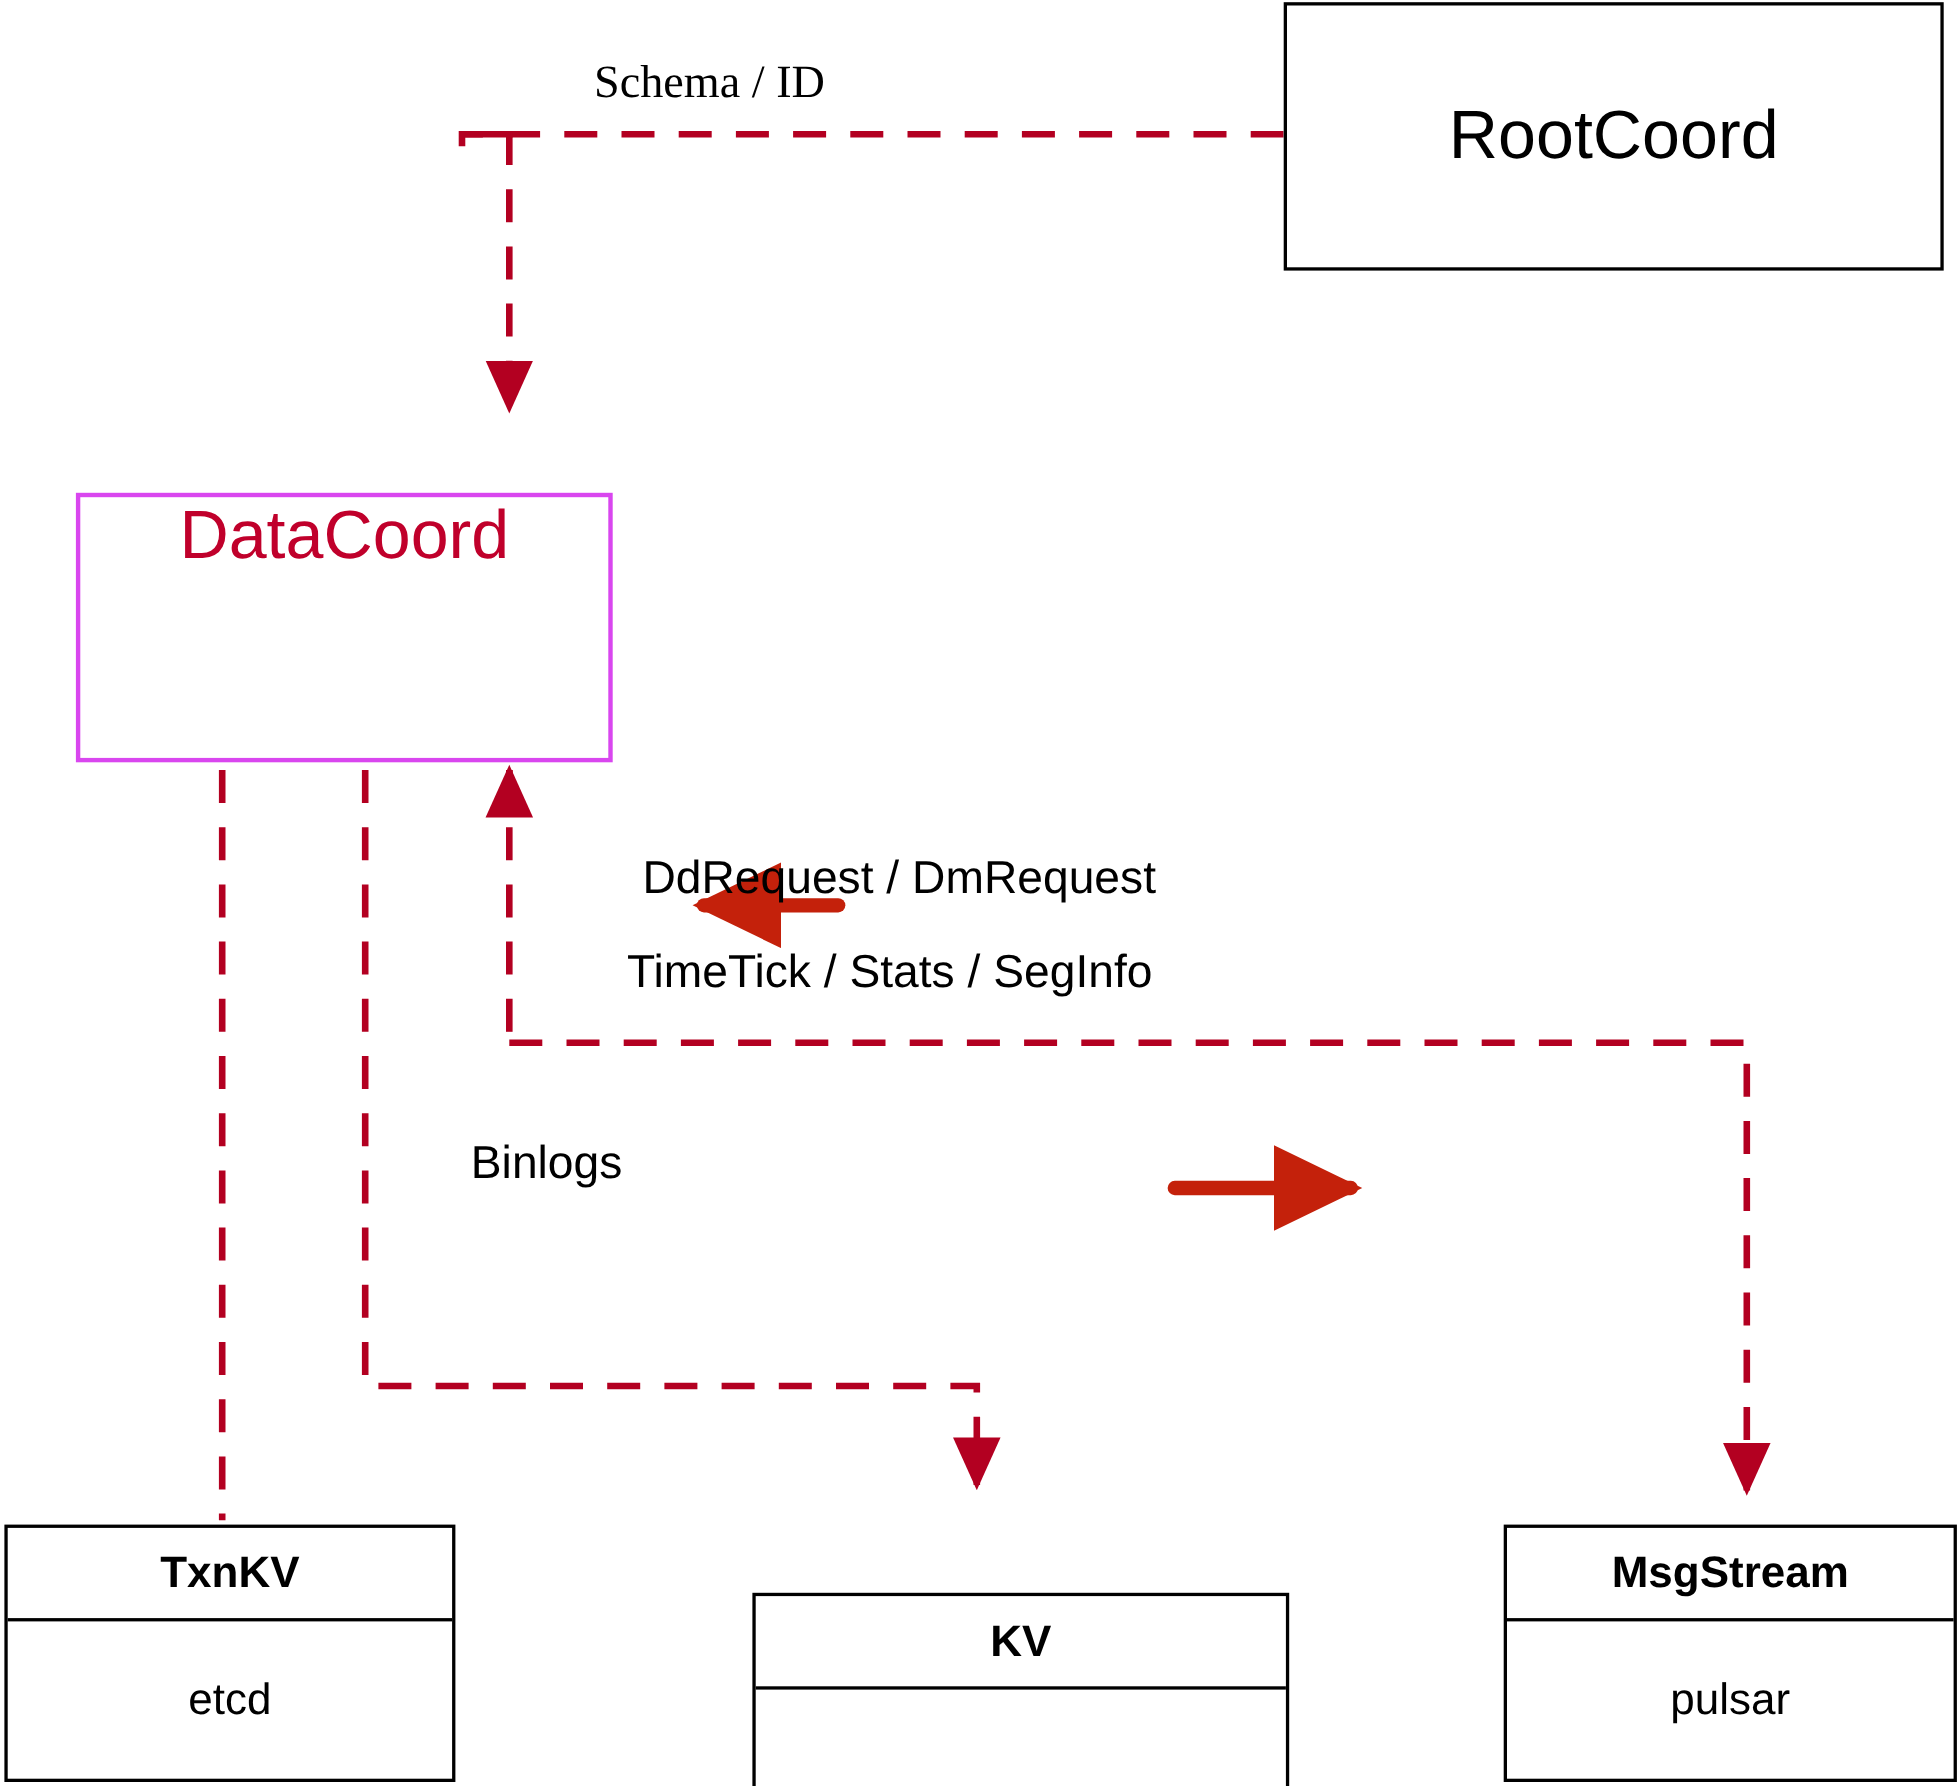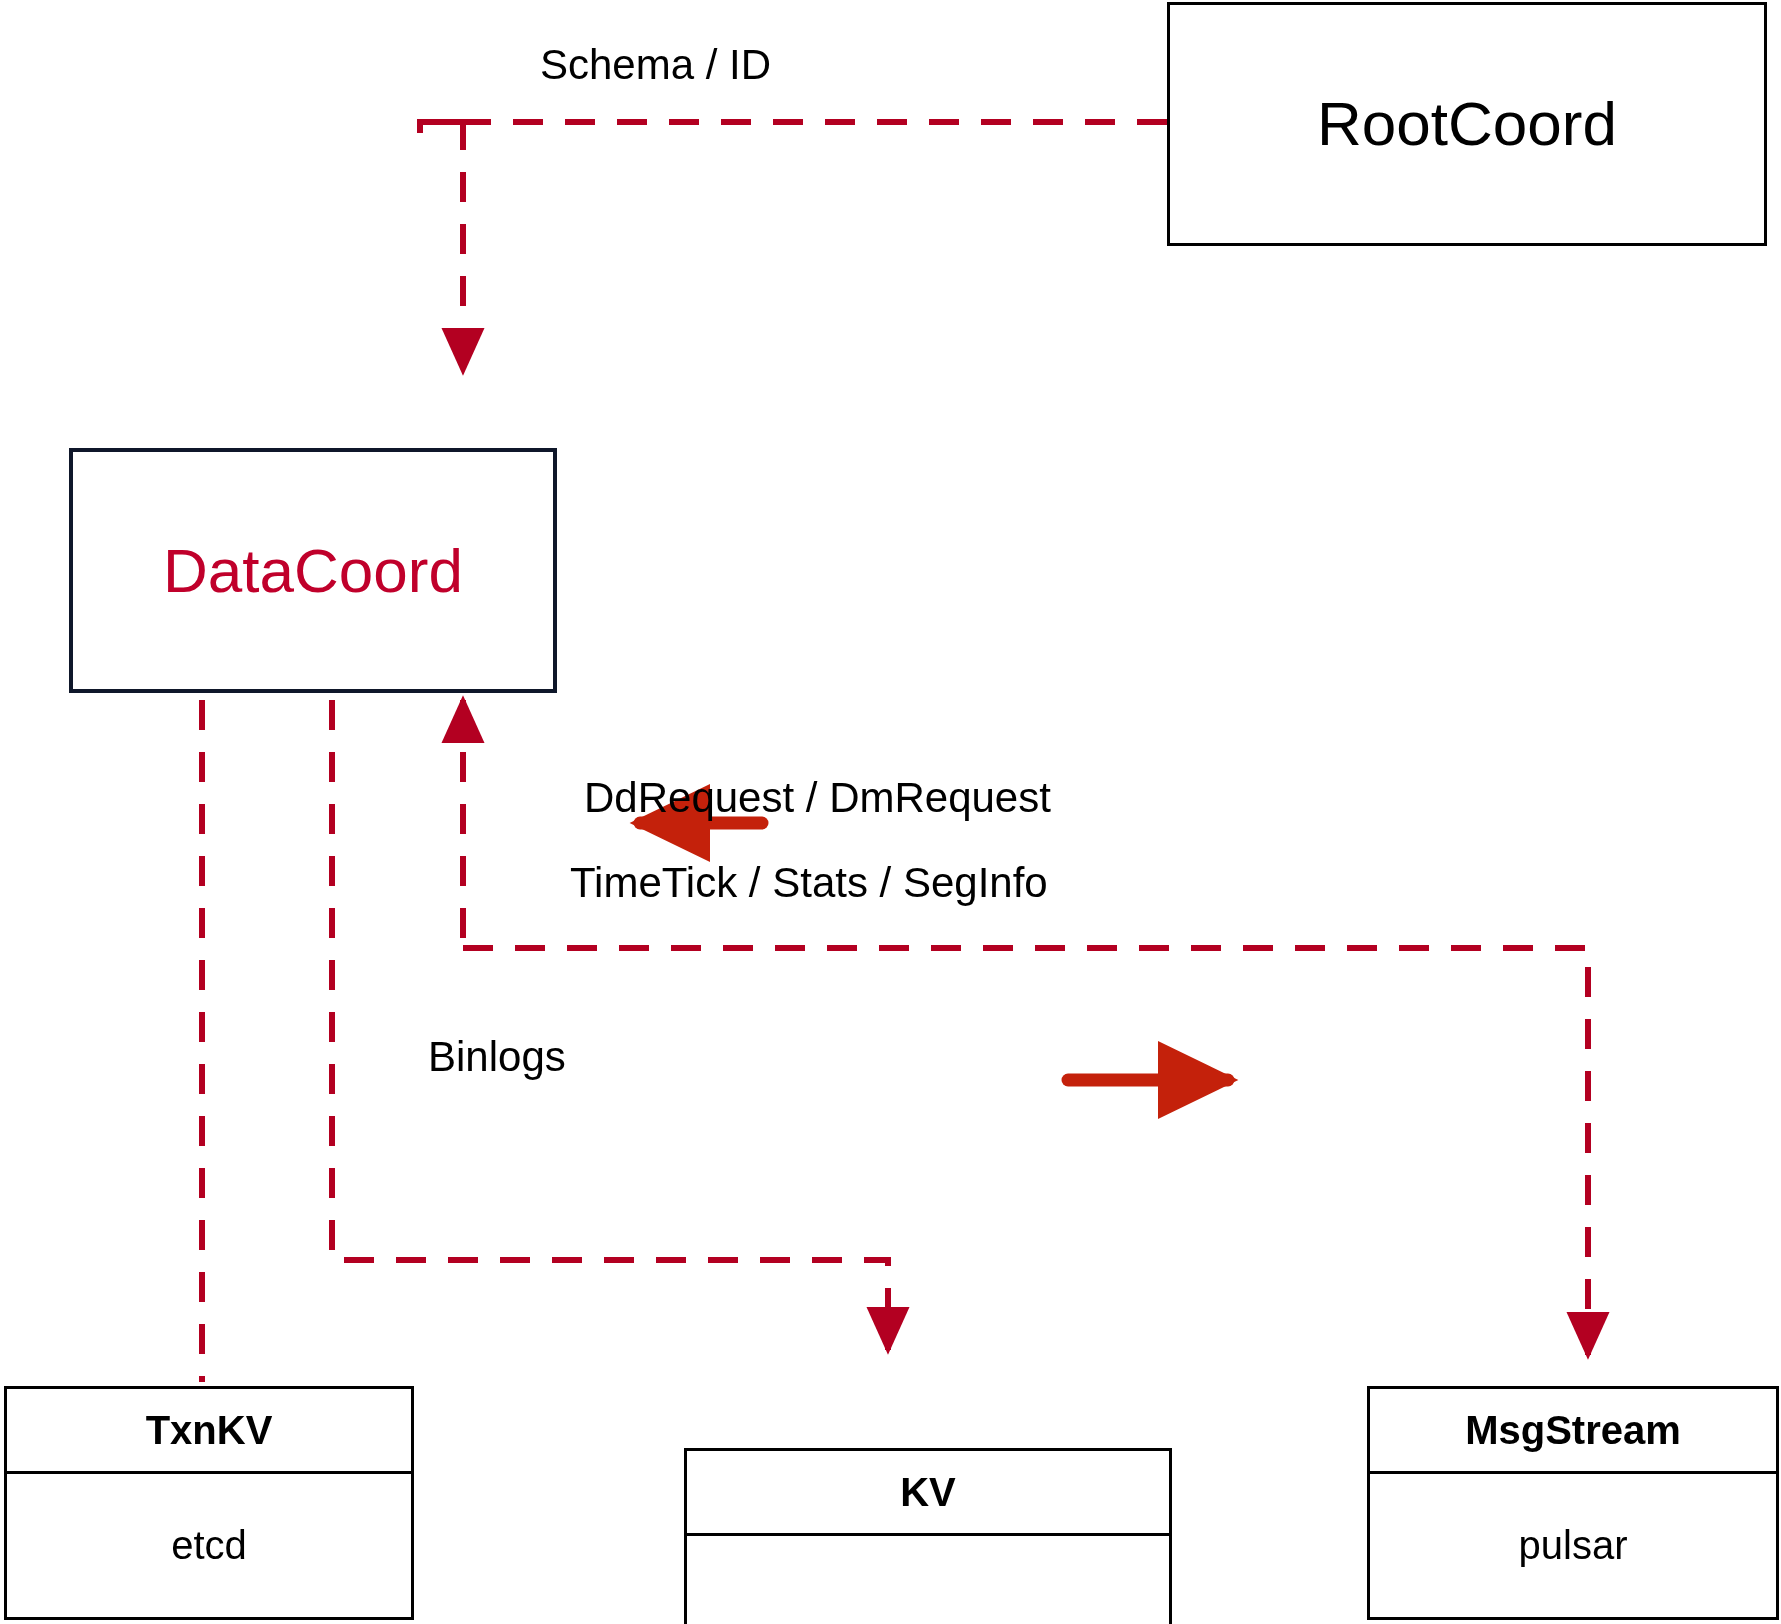--- a/index.html
+++ b/index.html
@@ -30,23 +30,23 @@
     box-sizing: border-box;
     background: #ffffff;
   }
   .node-plain {
     border: 3px solid #000000;
     display: flex;
     align-items: center;
     justify-content: center;
   }
   .node-accent {
-    border: 4px solid #0f172a;
+    border: 4px solid #d946ef;
     display: flex;
-    align-items: center;
+    align-items: flex-start;
     justify-content: center;
   }
   .node-split {
     border: 3px solid #000000;
     display: flex;
     flex-direction: column;
   }
   .node-split .split-head {
     border-bottom: 3px solid #000000;
     display: flex;
@@ -155,21 +155,21 @@
 
   <div class="node node-split" style="left:1367px; top:1386px; width:412px; height:234px;">
     <div class="split-head" style="height:82px;">
       <span class="node-label">MsgStream</span>
     </div>
     <div class="split-body">
       <span class="node-label">pulsar</span>
     </div>
   </div>
 
-  <div class="edge-label" style="left:540px; top:44px;">Schema / ID</div>
+  <div class="edge-label" style="left:540px; top:54px;font-family:Liberation Serif, serif;">Schema / ID</div>
 
   <div class="edge-label" style="left:584px; top:777px;">DdRequest / DmRequest</div>
 
   <div class="edge-label" style="left:570px; top:862px;">TimeTick / Stats / SegInfo</div>
 
   <div class="edge-label" style="left:428px; top:1036px;">Binlogs</div>
 
 </div>
 
 </body></html>

